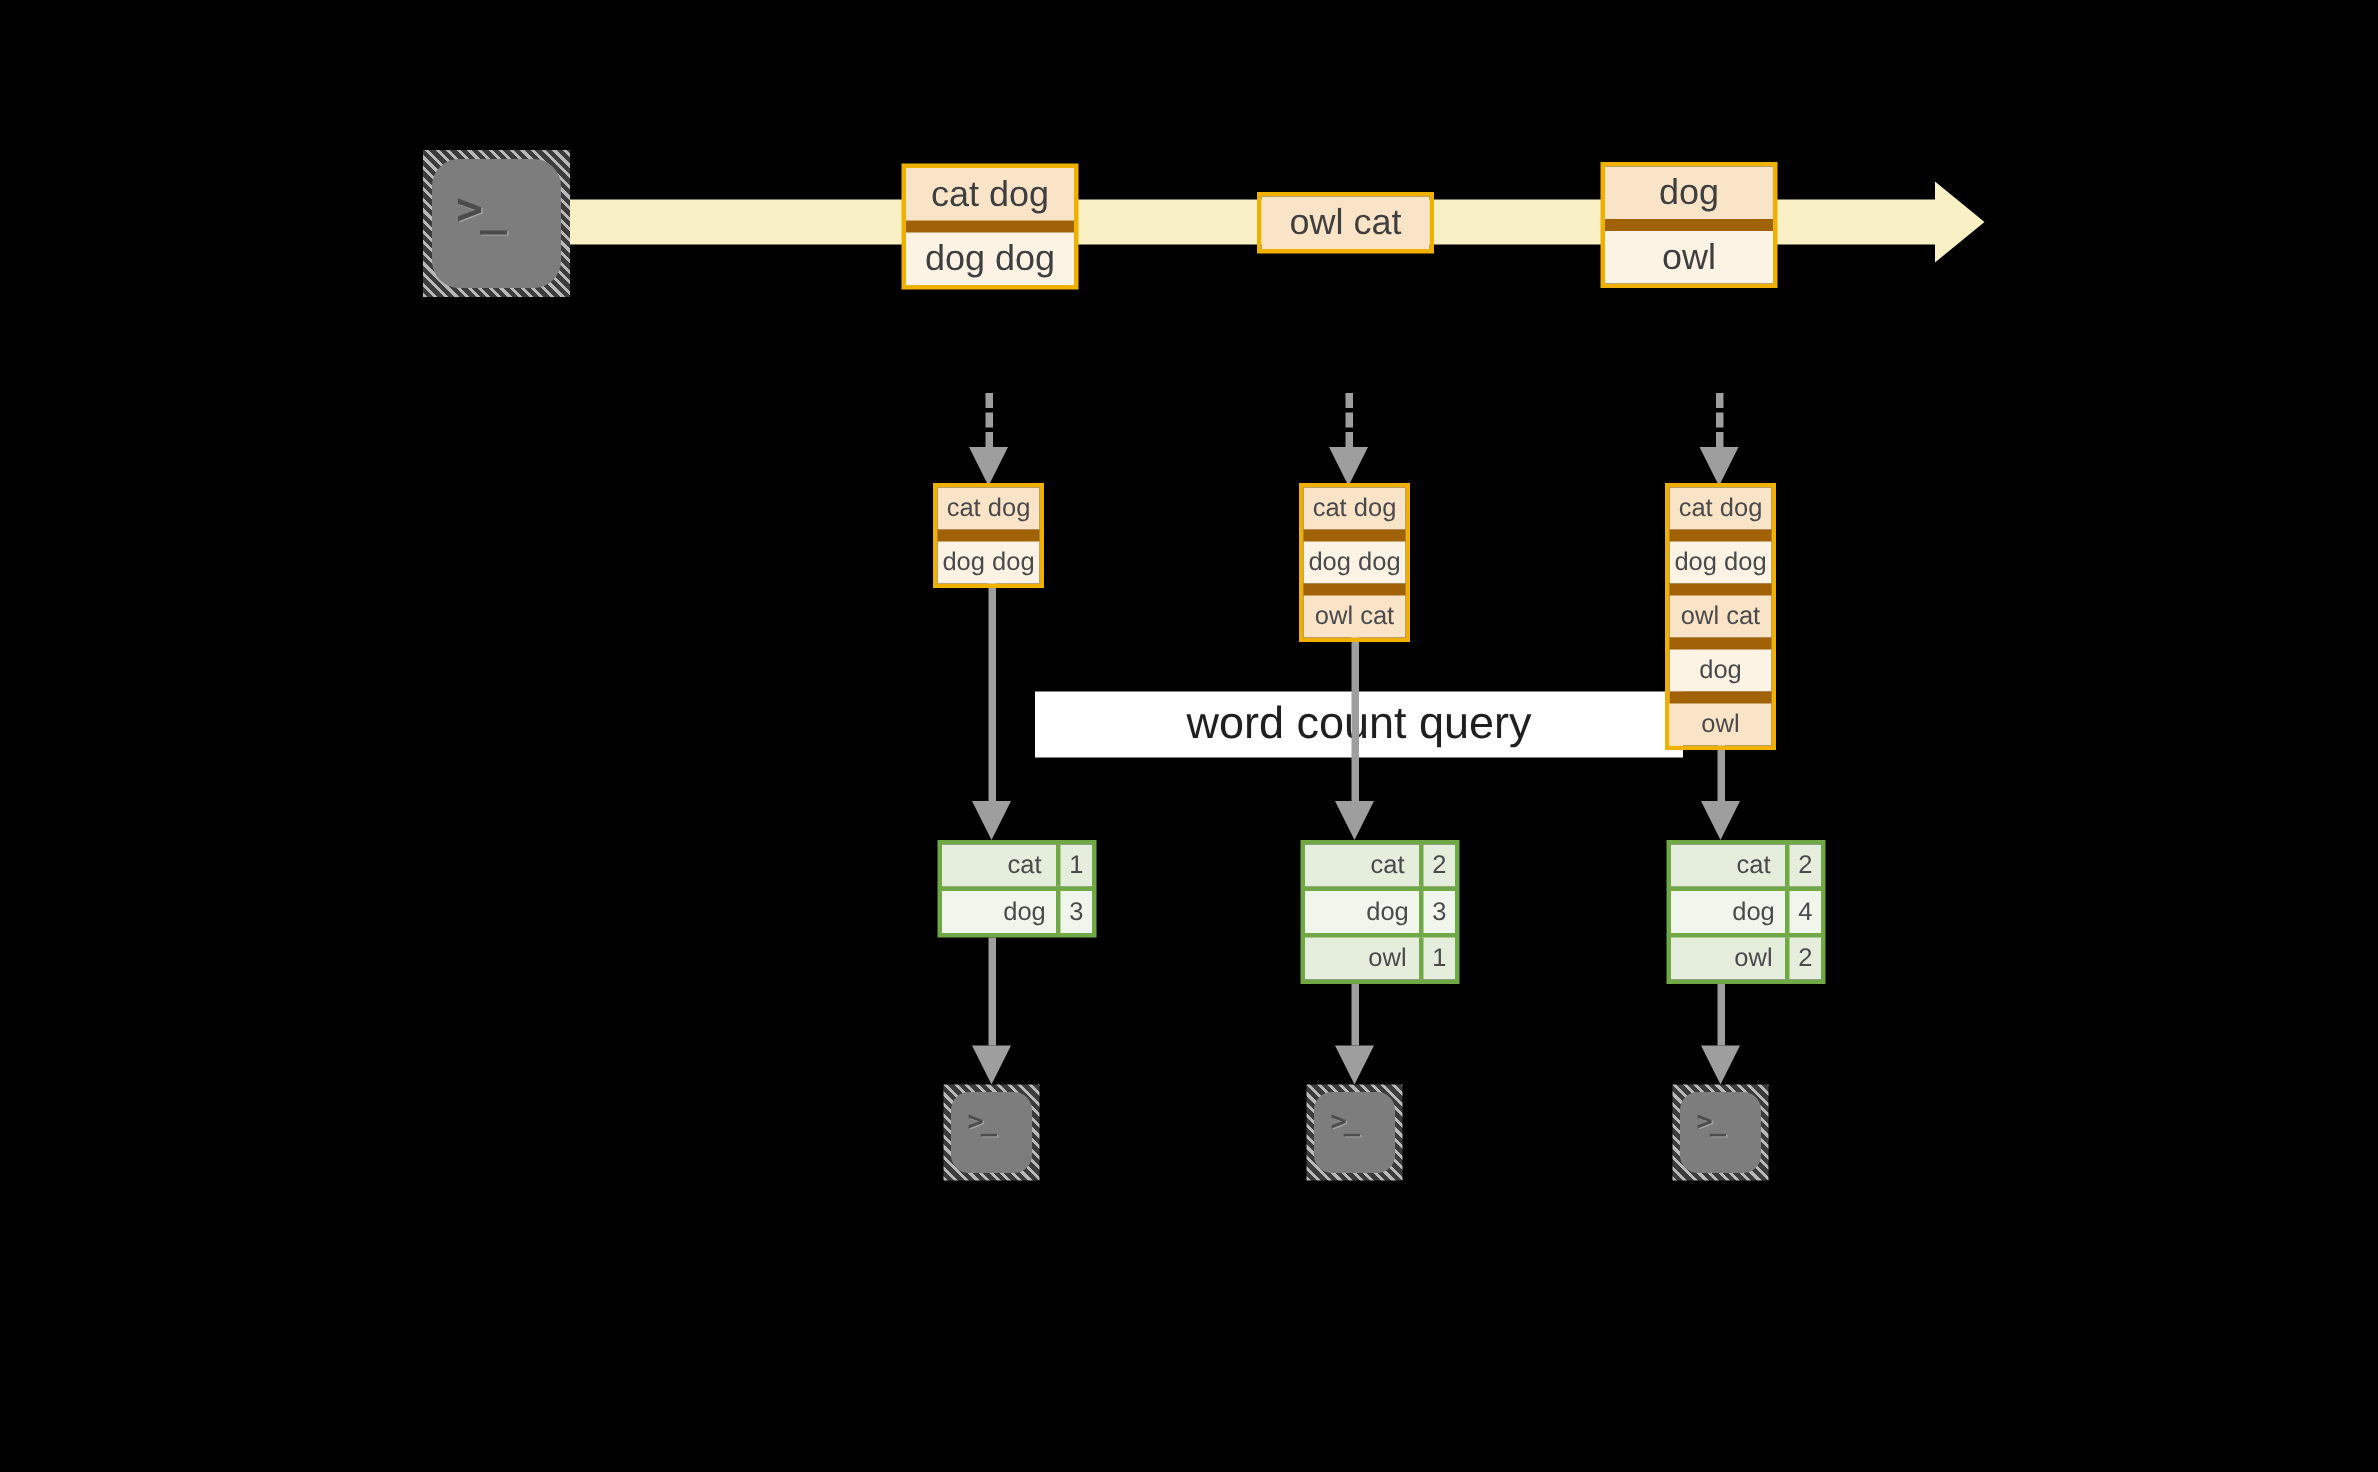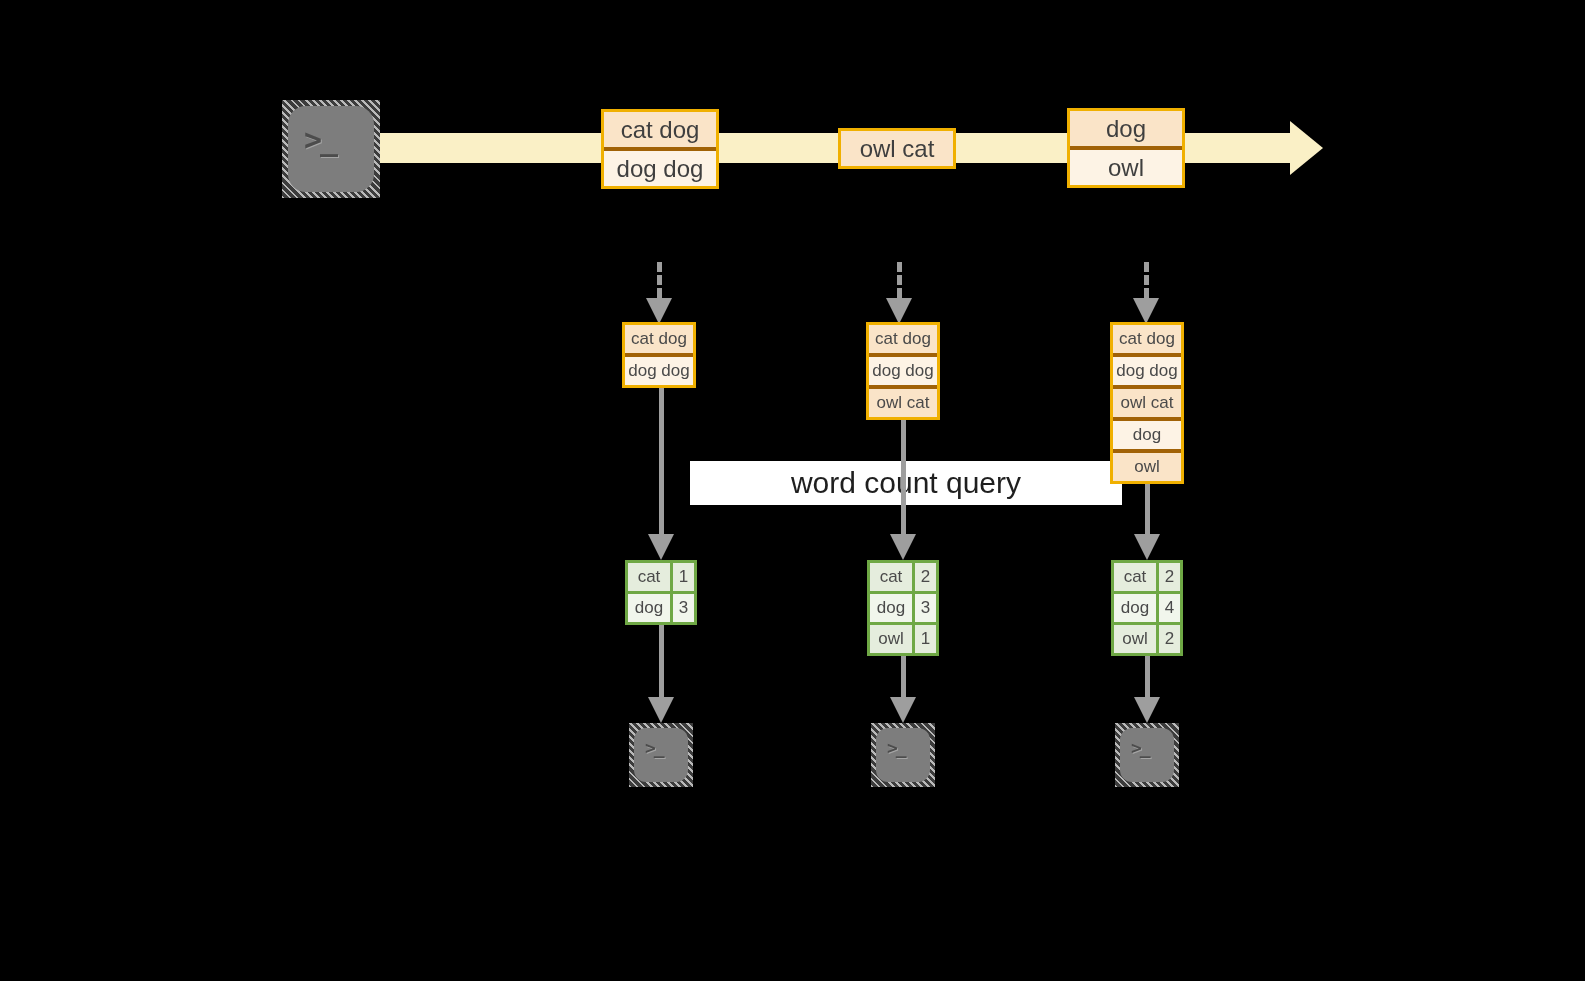--- a/index.html
+++ b/index.html
@@ -22,21 +22,21 @@
   .term-sm{width:64px;height:64px;top:723px;}
   .term-sm .term-inner{left:5px;top:5px;right:5px;bottom:5px;border-radius:12px;}
   .prompt{position:absolute;font-family:"DejaVu Sans Mono",monospace;font-weight:bold;
           color:#4c4c4c;text-shadow:1px 1px 0 #a5a5a5;letter-spacing:-2px;}
   .term-big .prompt{left:16px;top:16px;font-size:30px;}
   .term-sm .prompt{left:11px;top:9px;font-size:18px;}
 
   
   .obox{position:absolute;border:3px solid #F0B000;z-index:2;}
   .obox .cell{text-align:center;color:#3f3f3f;}
-  .obox .cell + .cell{border-top:4px solid #a16207;}
+  .obox .cell + .cell{border-top:8px solid #a16207;}
   .ev .cell{width:112px;height:35px;line-height:35px;font-size:24px;}
   .stack{z-index:5;}
   .stack .cell{width:68px;height:28px;line-height:28px;font-size:17px;color:#4a4a4a;}
   .peach{background:#FAE4C8;}
   .cream{background:#FDF3E5;}
 
   
   .varrow{position:absolute;width:26px;z-index:4;}
   .varrow .shaft{margin:0 auto;width:5px;background:#9E9E9E;}
   .varrow .shaft.dashed{width:0;background:none;border-left:5px dashed #9E9E9E;}
@@ -44,21 +44,21 @@
                 border-left:13px solid transparent;border-right:13px solid transparent;
                 border-top:26px solid #9E9E9E;}
 
   
   .query-band{position:absolute;left:690px;top:461px;width:432px;height:44px;background:#fff;
               z-index:3;text-align:center;line-height:44px;font-size:30px;font-weight:300;
               color:#1f1f1f;}
 
   
   .gtable{position:absolute;border:3px solid #6FA845;z-index:5;}
-  .trow{display:flex;}
+  .trow{display:flex;padding-left:34px;}
   .trow + .trow{border-top:3px solid #6FA845;}
   .trow .w{width:42px;height:28px;line-height:28px;text-align:center;font-size:17px;color:#4a4a4a;}
   .trow .v{width:21px;height:28px;line-height:28px;text-align:center;font-size:17px;color:#4a4a4a;
            border-left:3px solid #6FA845;}
   .g-dark{background:#E5EDDD;}
   .g-light{background:#F1F6EC;}
 </style>
 </head>
 <body>
 

